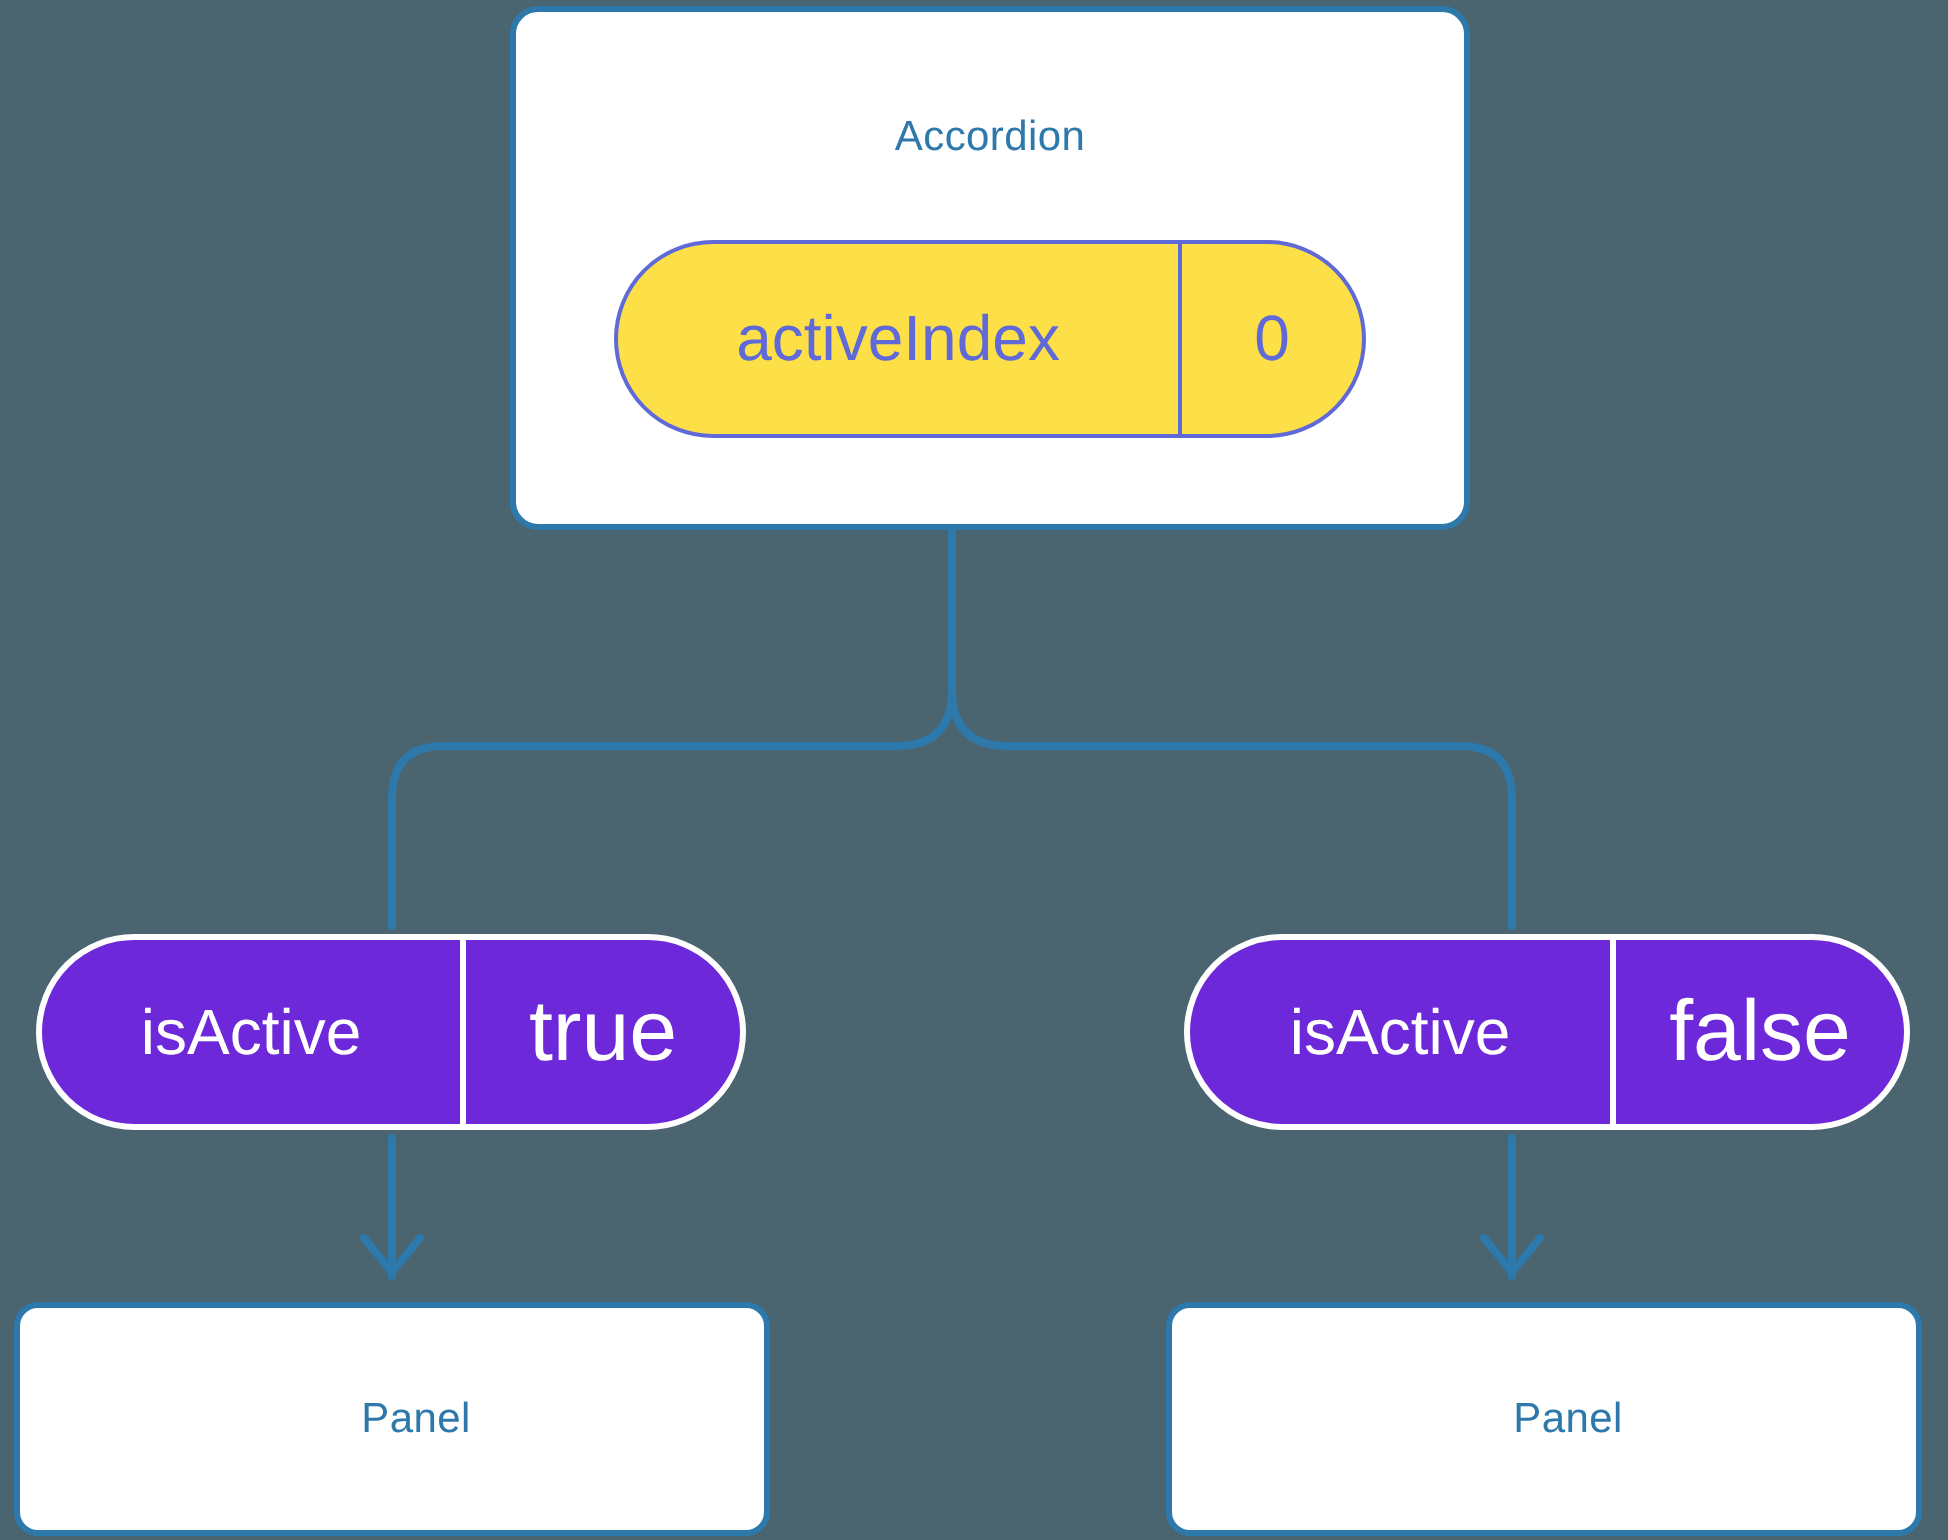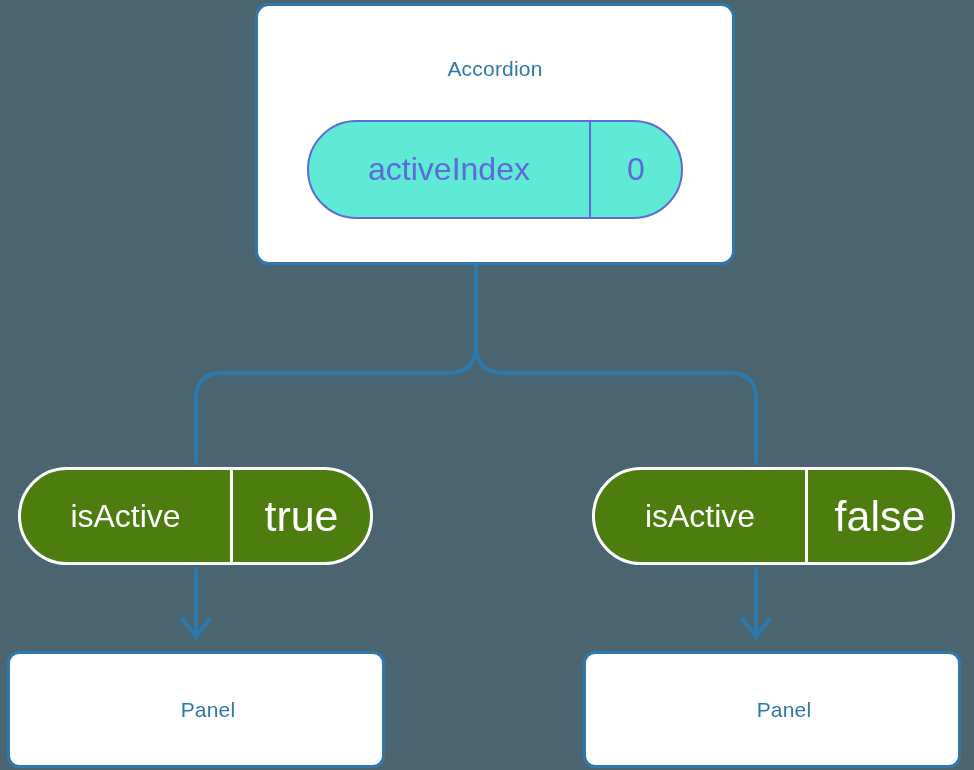--- a/index.html
+++ b/index.html
@@ -87,39 +87,39 @@
     box-sizing: border-box;
   }
 
   
   .pill-outline {
     left: 307px;
     top: 120px;
     width: 376px;
     height: 99px;
     border: 2px solid #5f69d8;
-    background: #5eead4;
+    background: #fde047;
   }
   .pill-outline .pill-key {
     flex: 0 0 282px;
     color: #5f69d8;
     font-size: 32px;
     border-right: 2px solid #5f69d8;
   }
   .pill-outline .pill-val {
     flex: 1 1 auto;
     color: #5f69d8;
     font-size: 32px;
   }
 
   
   .pill-filled {
     height: 98px;
     border: 3px solid #ffffff;
-    background: #4d7c0f;
+    background: #6d28d9;
   }
   .pill-filled .pill-key {
     color: #ffffff;
     font-size: 32px;
     border-right: 3px solid #ffffff;
   }
   .pill-filled .pill-val {
     color: #ffffff;
     font-size: 43px;
   }

